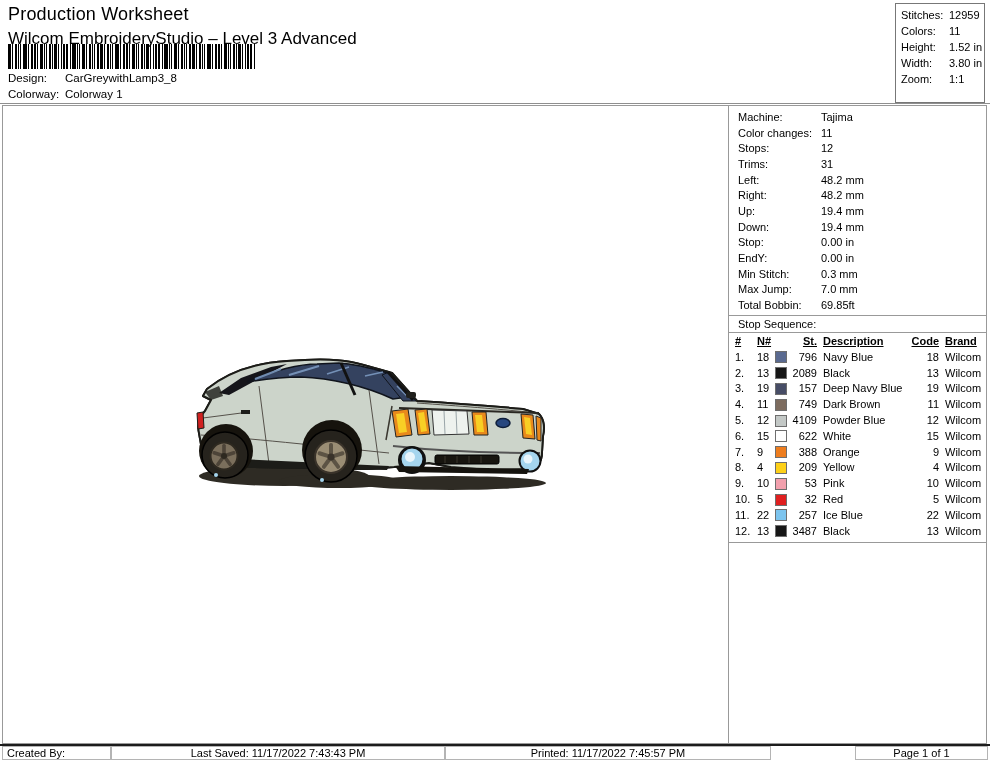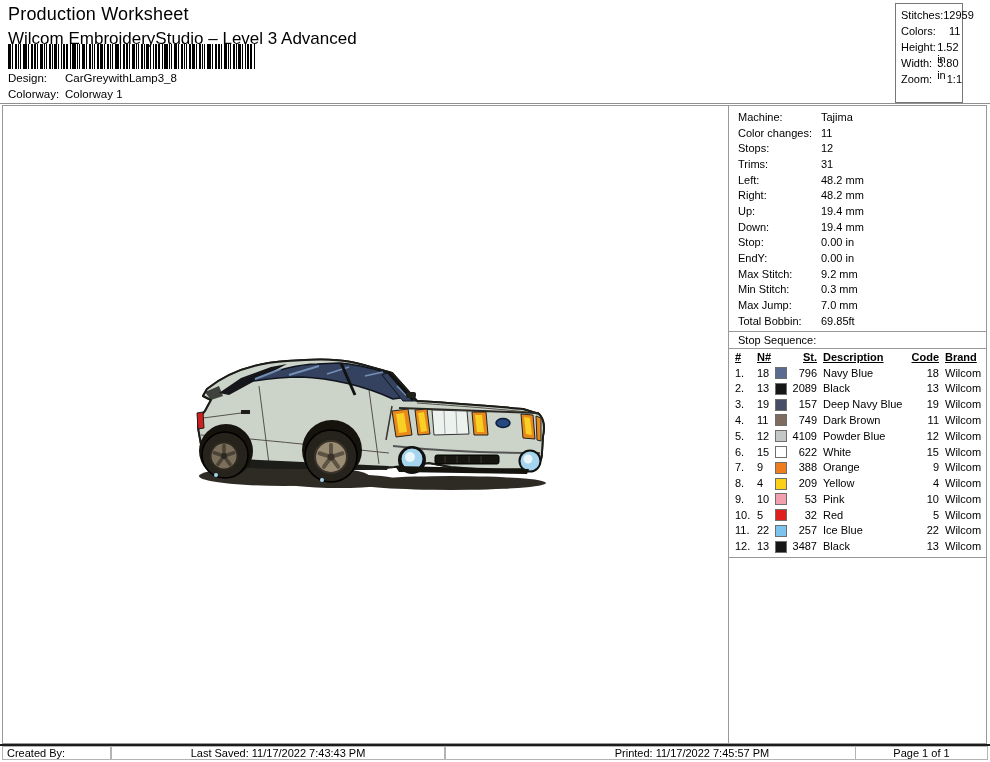--- a/index.html
+++ b/index.html
@@ -11,21 +11,21 @@
   .hdr{position:absolute;left:0;top:0;width:990px;height:103px;border-bottom:1px solid #8f8f8f;background:#fff;}
   .title{position:absolute;left:8px;top:4px;font-size:18px;font-weight:normal;letter-spacing:.2px;}
   .subtitle{position:absolute;left:8px;top:29px;font-size:17px;}
   .barcode{position:absolute;left:8px;top:44px;width:250px;height:25px;display:flex;align-items:stretch;overflow:hidden;}
   .barcode div{background:#000;flex:0 0 auto;}
   .meta{position:absolute;left:8px;font-size:11.5px;display:flex;}
   .meta .lab{width:57px;}
   .meta-design{top:72px;}
   .meta-colorway{top:88px;}
   
-  .summary{position:absolute;left:895px;top:3px;width:68px;height:100px;border:1px solid #777;box-sizing:border-box;padding-top:5px;background:#fff;}
+  .summary{position:absolute;left:895px;top:3px;width:90px;height:100px;border:1px solid #777;box-sizing:border-box;padding-top:5px;background:#fff;}
   .summary .row{display:flex;height:16px;padding-left:5px;}
   .summary .lab{width:48px;}
   
   .main{position:absolute;left:2px;top:105px;width:985px;height:639px;border:1px solid #999;box-sizing:border-box;background:#fff;}
   .canvas{position:absolute;left:0;top:0;width:725px;height:100%;}
   .car-wrap{position:absolute;left:186px;top:250px;width:360px;height:145px;}
   .panel{position:absolute;left:725px;top:0;right:0;bottom:0;border-left:1px solid #999;font-size:11px;}
   .machine{padding:3px 0 2px 0;}
   .machine .row{display:flex;height:15.7px;align-items:center;padding-left:9px;}
   .machine .lab{width:83px;}
@@ -40,21 +40,21 @@
   .c-st{width:29px;text-align:right;}
   .c-desc{width:82px;margin-left:6px;overflow:hidden;}
   .c-code{width:34px;text-align:right;}
   .c-brand{margin-left:6px;}
   .swatch{display:inline-block;width:10px;height:10px;border:1px solid #6e6e6e;vertical-align:middle;}
   
   .footer-rule{position:absolute;left:0;top:744px;width:990px;height:2px;background:#1c1c1c;}
   .fcell{position:absolute;top:746px;height:14px;line-height:13px;border:1px solid #b4b4b4;box-sizing:border-box;padding:0 4px;background:#fff;font-size:11px;}
   .f1{left:2px;width:109px;text-align:left;}
   .f2{left:111px;width:334px;text-align:center;}
-  .f3{left:445px;width:494px;text-align:center;}
+  .f3{left:445px;width:326px;text-align:center;}
   .f4{left:855px;width:133px;text-align:center;}
   
   :root{
     --car-body:#ccd4ca; --car-body-shade:#aeb8ac; --car-outline:#1c1c18;
     --car-window:#34425f; --car-window-hi:#7b99c0; --car-tire:#26231d;
     --car-rim:#9a8d74; --car-lamp-amber:#e8891c; --car-lamp-yellow:#f8cf25;
     --car-lamp-white:#eef2ee; --car-fog:#a5d5ee; --car-tail-red:#cf2020;
     --car-shadow:#2e2b24; --car-badge:#27477f;
   }
 </style>
@@ -364,24 +364,20 @@
         <div class="row">
           <span class="lab">Stop:</span>
           <span>0.00 in</span>
         </div>
 
         <div class="row">
           <span class="lab">EndY:</span>
           <span>0.00 in</span>
         </div>
 
-        <div class="row">
-          <span class="lab">Max Stitch:</span>
-          <span>9.2 mm</span>
-        </div>
 
         <div class="row">
           <span class="lab">Min Stitch:</span>
           <span>0.3 mm</span>
         </div>
 
         <div class="row">
           <span class="lab">Max Jump:</span>
           <span>7.0 mm</span>
         </div>

